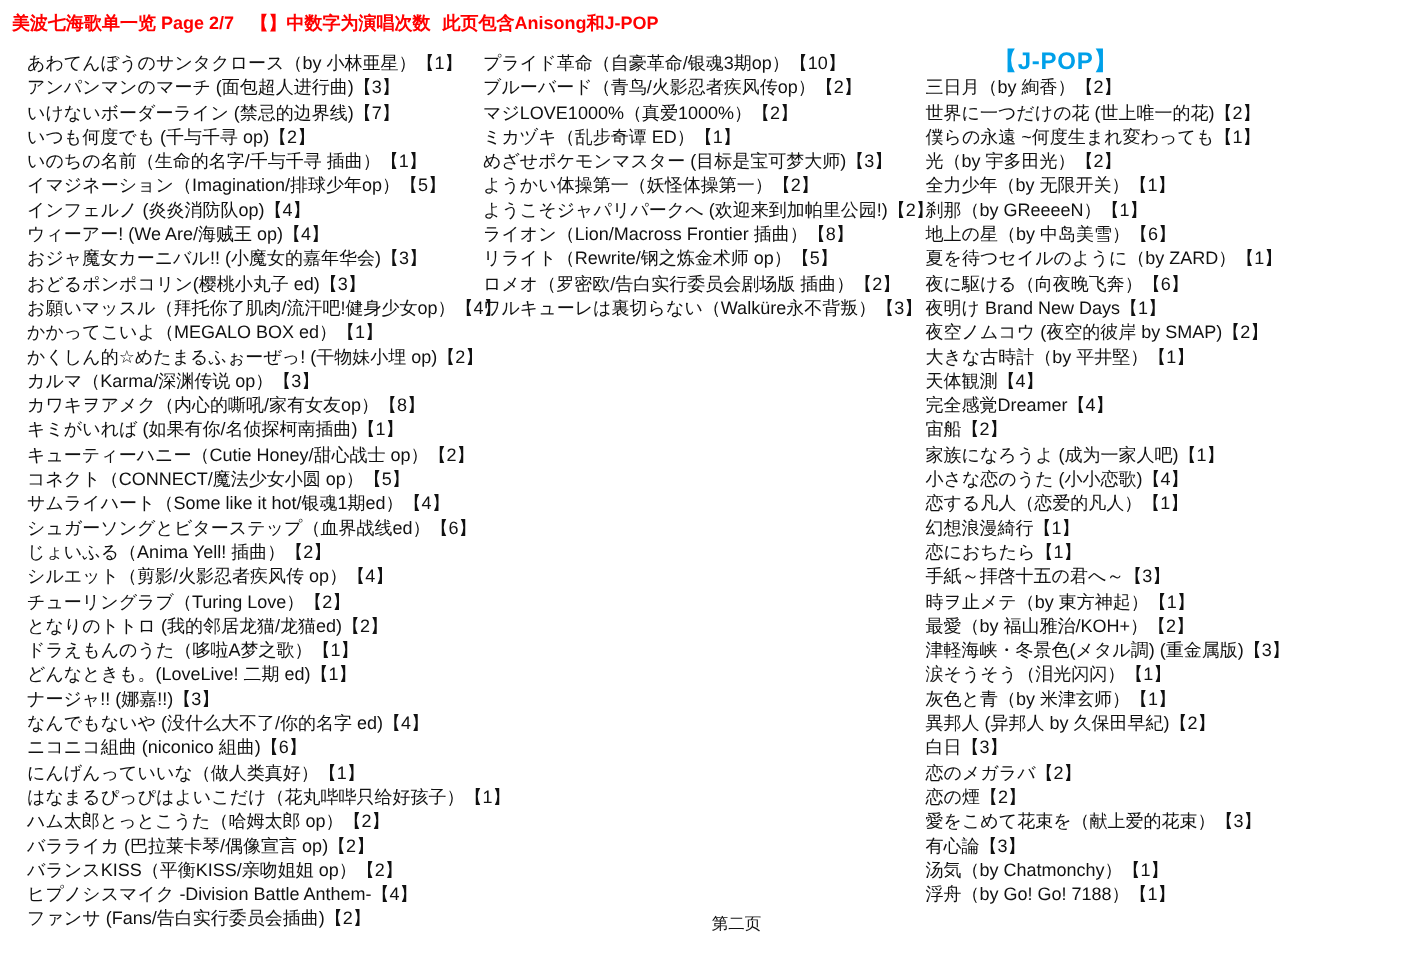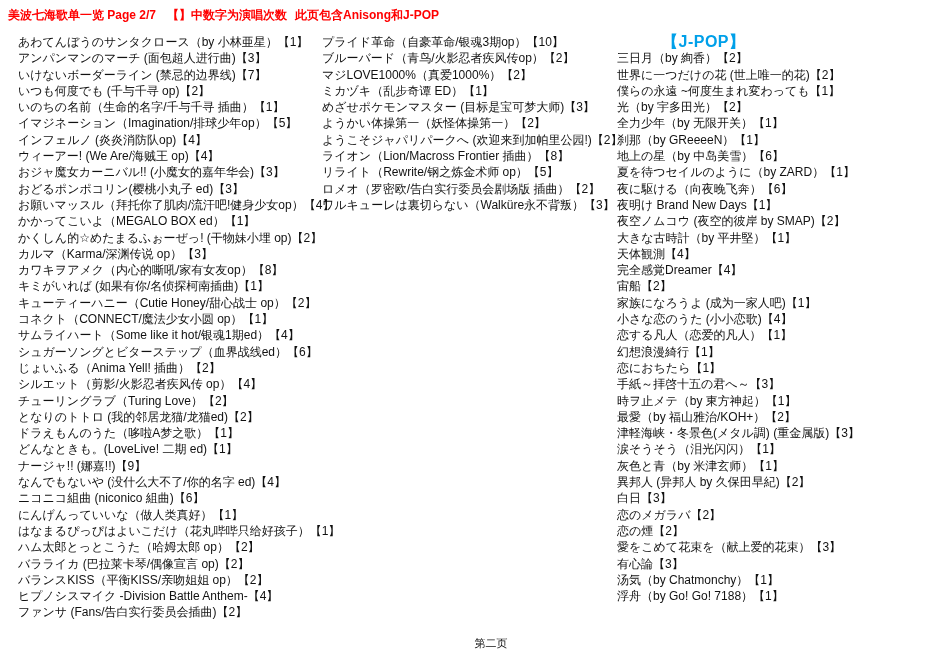--- a/index.html
+++ b/index.html
@@ -49,21 +49,21 @@
     color: var(--jpop-blue);
     font-weight: bold;
     font-size: 16px;
     padding-left: 45px;
     letter-spacing: 0.5px;
     height: 16.3px;
     line-height: 16.3px;
   }
   .footer {
     position: absolute;
-    top: 636px; left: 0;
+    top: 608px; left: 0;
     width: 942px;
     text-align: center;
     font-size: 11px;
     color: var(--text);
     padding-left: 40px;
   }
 </style>
 </head>
 <body>
 
@@ -104,39 +104,39 @@
       <div class="row">かくしん的☆めたまるふぉーぜっ! (干物妹小埋 op)【2】</div>
 
       <div class="row">カルマ（Karma/深渊传说 op）【3】</div>
 
       <div class="row">カワキヲアメク（内心的嘶吼/家有女友op）【8】</div>
 
       <div class="row">キミがいれば (如果有你/名侦探柯南插曲)【1】</div>
 
       <div class="row">キューティーハニー（Cutie Honey/甜心战士 op）【2】</div>
 
-      <div class="row">コネクト（CONNECT/魔法少女小圆 op）【1】</div>
+      <div class="row">コネクト（CONNECT/魔法少女小圆 op）【5】</div>
 
       <div class="row">サムライハート（Some like it hot/银魂1期ed）【4】</div>
 
       <div class="row">シュガーソングとビターステップ（血界战线ed）【6】</div>
 
       <div class="row">じょいふる（Anima Yell! 插曲）【2】</div>
 
       <div class="row">シルエット（剪影/火影忍者疾风传 op）【4】</div>
 
       <div class="row">チューリングラブ（Turing Love）【2】</div>
 
       <div class="row">となりのトトロ (我的邻居龙猫/龙猫ed)【2】</div>
 
       <div class="row">ドラえもんのうた（哆啦A梦之歌）【1】</div>
 
       <div class="row">どんなときも。(LoveLive! 二期 ed)【1】</div>
 
-      <div class="row">ナージャ!! (娜嘉!!)【9】</div>
+      <div class="row">ナージャ!! (娜嘉!!)【3】</div>
 
       <div class="row">なんでもないや (没什么大不了/你的名字 ed)【4】</div>
 
       <div class="row">ニコニコ組曲 (niconico 組曲)【6】</div>
 
       <div class="row">にんげんっていいな（做人类真好）【1】</div>
 
       <div class="row">はなまるぴっぴはよいこだけ（花丸哔哔只给好孩子）【1】</div>
 
       <div class="row">ハム太郎とっとこうた（哈姆太郎 op）【2】</div>

